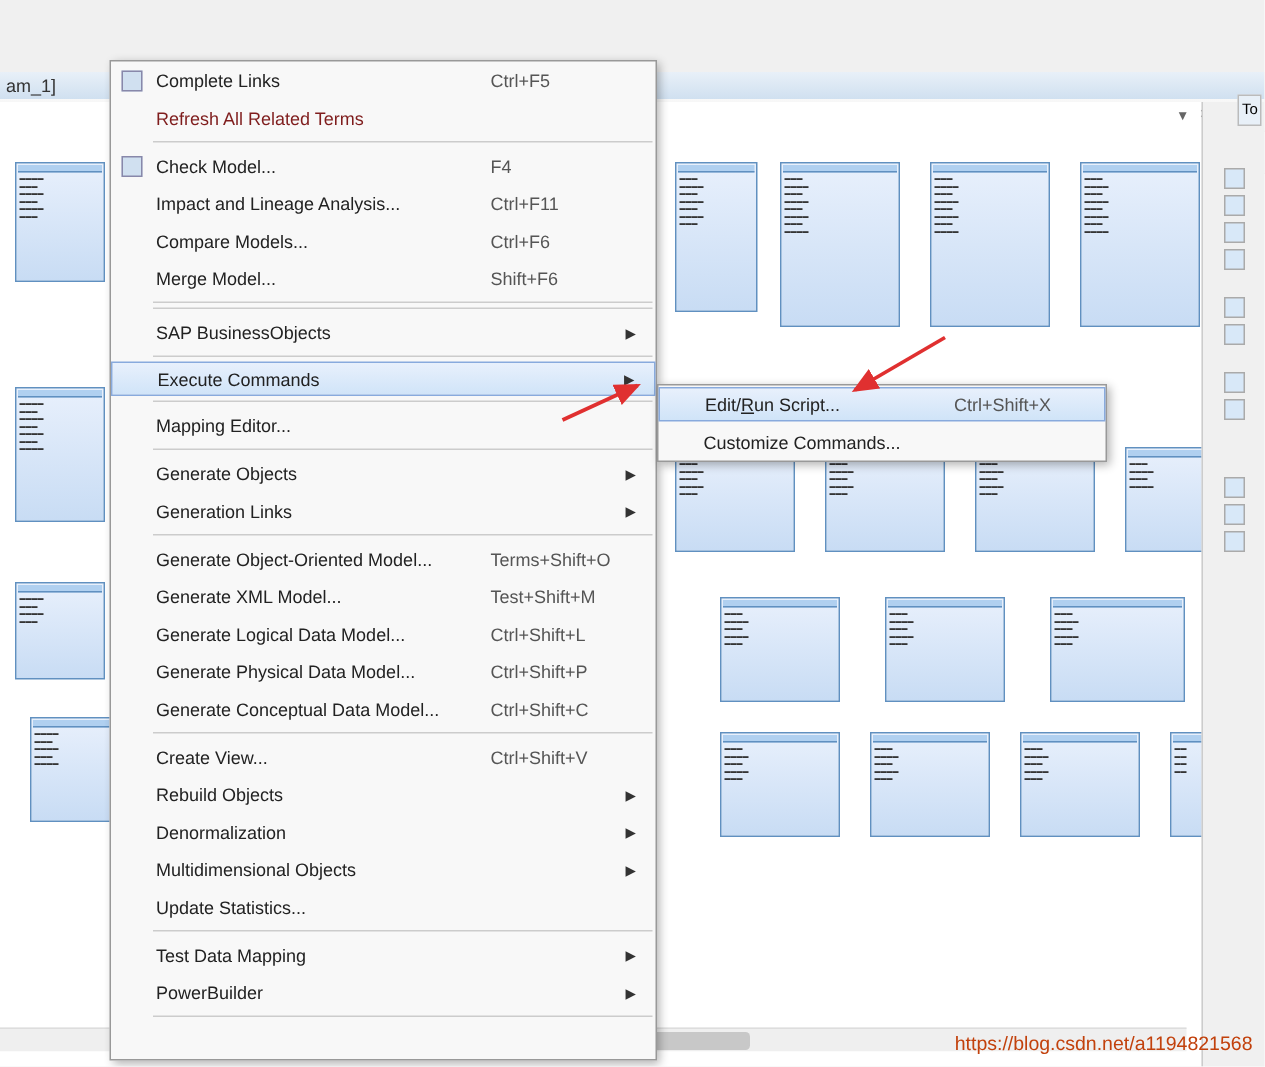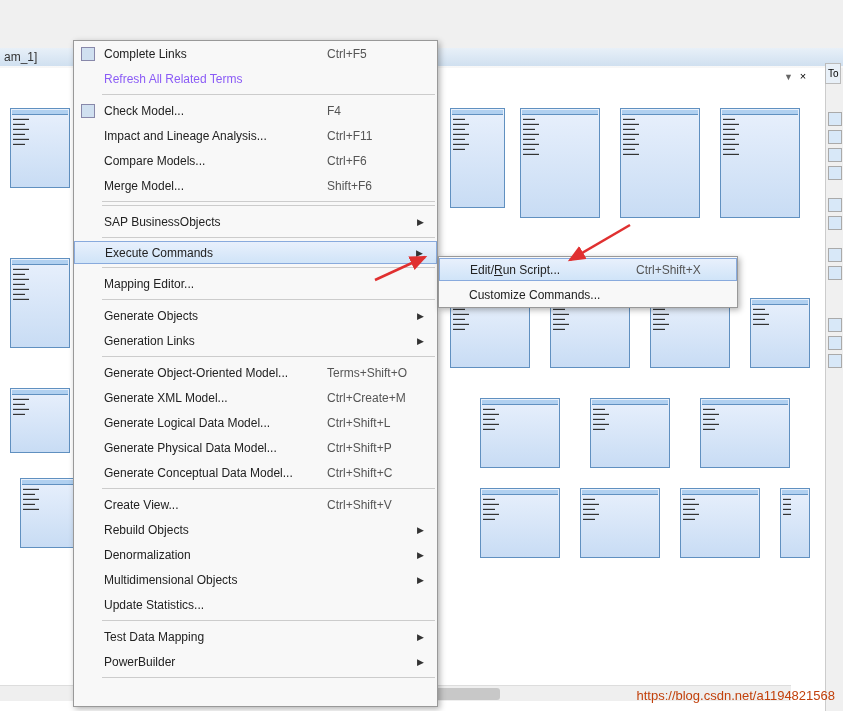--- a/index.html
+++ b/index.html
@@ -13,34 +13,34 @@
 .toolbar { height: 28px; background: linear-gradient(#f4f4f4, #e4e4e4); border-bottom: 1px solid #ccc; display: flex; align-items: center; gap: 2px; padding: 0 4px; }
 .tb-btn { width: 18px; height: 18px; background: #e0e8f0; border: 1px solid #b0c0d0; border-radius: 2px; }
 .tb-sep { width: 1px; height: 20px; background: #ccc; margin: 0 2px; }
 
 .content { position: absolute; top: 68px; left: 0; right: 0; bottom: 0; background: #fff; }
 .diagram-area { position: absolute; left: 0; top: 0; right: 26px; bottom: 10px; background: #fff; overflow: hidden; }
 .diagram-tab { position: absolute; right: 0; top: 15px; width: 18px; background: #e8f0f8; border: 1px solid #bbb; padding: 4px 2px; font-size: 10px; }
 .close-x { position: absolute; right: 8px; top: 2px; width: 12px; height: 12px; font-size: 11px; text-align: center; cursor: pointer; }
 .arrow-down { position: absolute; right: 24px; top: 4px; font-size: 9px; color: #666; }
 
-.right-panel { position: absolute; right: 0; top: 0; width: 18px; bottom: 0; background: #f0f0f0; border-left: 1px solid #ccc; }
+.right-panel { position: absolute; right: 0; top: 0; width: 42px; bottom: 0; background: #f0f0f0; border-left: 1px solid #ccc; }
 .rp-btn { width: 14px; height: 14px; margin: 4px auto; background: #d8e8f8; border: 1px solid #aaa; display: block; }
 
 .entity { position: absolute; background: linear-gradient(#e8f0fc, #c8dcf4); border: 1px solid #6090c0; font-size: 5px; padding: 1px; overflow: hidden; }
 .entity-header { background: #b0d0f0; border-bottom: 1px solid #6090c0; height: 5px; font-size: 4px; text-align: center; }
 .entity-body { font-size: 4px; line-height: 5px; color: #333; padding: 1px; }
 
 .dropdown { position: absolute; background: #f8f8f8; border: 1px solid #999; box-shadow: 2px 2px 6px rgba(0,0,0,0.3); z-index: 100; }
 .dd-item { display: flex; align-items: center; height: 25px; padding: 0 10px 0 4px; cursor: default; position: relative; }
 .dd-item.hover { background: linear-gradient(#e8f0fc, #d0e4f8); border: 1px solid #88aadd; height: 23px; margin: 1px 0; }
 .dd-icon { width: 20px; height: 16px; margin-right: 6px; display: flex; align-items: center; justify-content: center; }
 .dd-icon-glyph { width: 14px; height: 14px; background: #d0e0f0; border: 1px solid #88a; }
 .dd-label { flex: 1; color: #222; }
-.dd-label.disabled { color: #8b5cf6; }
+.dd-label.disabled { color: #7f1d1d; }
 .dd-shortcut { color: #555; margin-left: 20px; min-width: 90px; }
 .dd-arrow { width: 10px; font-size: 9px; color: #333; }
 .dd-sep { height: 1px; background: #ccc; margin: 3px 2px 3px 28px; }
 
 .tools-menu { left: 73px; top: 40px; width: 365px; }
 .submenu { left: 438px; top: 256px; width: 300px; }
 
 .arrow-annot { position: absolute; pointer-events: none; z-index: 200; }
 
 .watermark { position: absolute; right: 8px; bottom: 8px; color: #c2410c; font-size: 13px; z-index: 50; }
@@ -269,21 +269,21 @@
     <div class="dd-sep"></div>
     <div class="dd-item">
       <span class="dd-icon"></span>
       <span class="dd-label">Generate Object-Oriented Model...</span>
       <span class="dd-shortcut">Terms+Shift+O</span>
       <span class="dd-arrow"></span>
     </div>
     <div class="dd-item">
       <span class="dd-icon"></span>
       <span class="dd-label">Generate XML Model...</span>
-      <span class="dd-shortcut">Ctrl+Create+M</span>
+      <span class="dd-shortcut">Test+Shift+M</span>
       <span class="dd-arrow"></span>
     </div>
     <div class="dd-item">
       <span class="dd-icon"></span>
       <span class="dd-label">Generate Logical Data Model...</span>
       <span class="dd-shortcut">Ctrl+Shift+L</span>
       <span class="dd-arrow"></span>
     </div>
     <div class="dd-item">
       <span class="dd-icon"></span>

